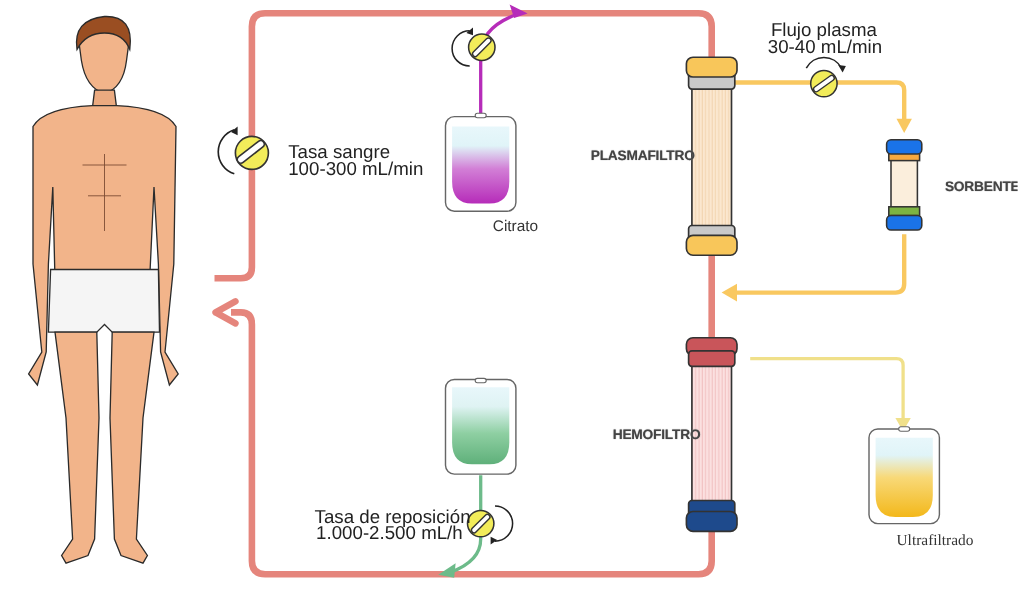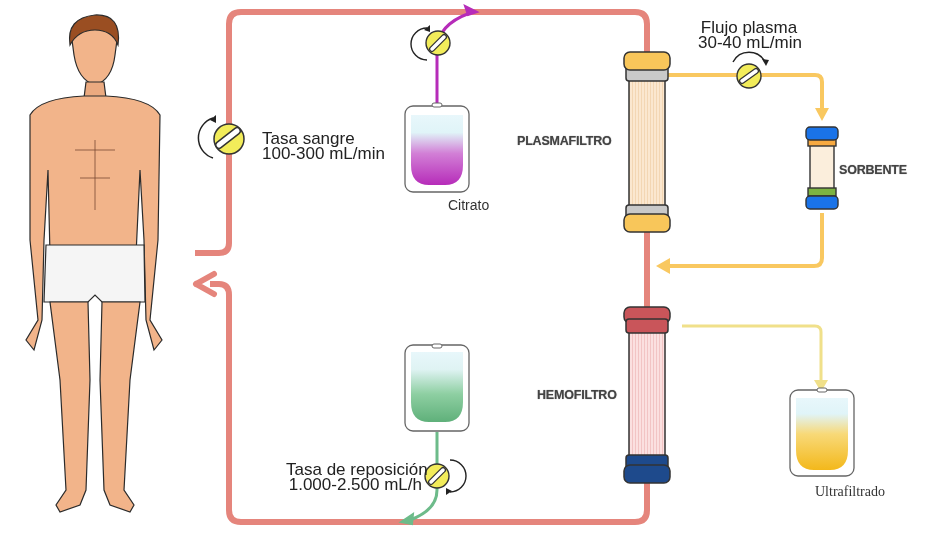--- a/index.html
+++ b/index.html
@@ -2,21 +2,21 @@
 <html><head>
 <meta charset="utf-8">
 <style>
   html, body { margin: 0; padding: 0; background: #ffffff; }
   body { width: 925px; height: 535px; position: relative; overflow: hidden;
          font-family: "Liberation Sans", sans-serif; }
   #stage { position: absolute; left: 0; top: 0; width: 925px; height: 535px; }
   .lbl { position: absolute; color: #222; font-size: 17px; line-height: 15px; white-space: nowrap; }
   .lbl b { font-weight: 400; }
   .comp { position: absolute; color: #444; font-weight: 700; font-size: 12.5px; letter-spacing: -0.2px;
-          text-shadow: 0 0 1px #888; white-space: nowrap; }
+          text-shadow: 0 0 1px #888; white-space: nowrap; margin-left: 20px; }
   .bag-lbl { position: absolute; color: #333; font-size: 14px; white-space: nowrap; margin-left: 37px; }
 </style>
 </head>
 <body>
 
 <svg id="stage" width="925" height="535" viewBox="0 0 925 535">
   <defs>
     <linearGradient id="gCit" x1="0" y1="0" x2="0" y2="1">
       <stop offset="0" stop-color="#e8f7fb"></stop>
       <stop offset="0.25" stop-color="#e0f4f8"></stop>
@@ -156,21 +156,21 @@
 <div class="lbl" style="left:262px;top:131px;">
   <div>Tasa sangre</div>
   <div><b>100-300</b> <span>mL/min</span></div>
 </div>
 
 <div class="lbl" style="left:698px;top:20px;text-align:center;width:102px;">
   <div>Flujo plasma</div>
   <div><b>30-40</b> <span>mL/min</span></div>
 </div>
 
-<div class="lbl" style="left:286px;top:462px;text-align:right;width:136px;">
+<div class="lbl" style="left:286px;top:462px;text-align:center;width:136px;">
   <div>Tasa de reposición</div>
   <div><b>1.000-2.500</b> <span>mL/h</span></div>
 </div>
 
 <div class="comp" style="left:517px;top:134px;">PLASMAFILTRO</div>
 <div class="comp" style="left:839px;top:163px;">SORBENTE</div>
 <div class="comp" style="left:537px;top:388px;">HEMOFILTRO</div>
 
 <div class="bag-lbl" style="left:411px;top:197px;">Citrato</div>
 <div class="bag-lbl" style="left:778px;top:484px;font-family:Liberation Serif, serif;">Ultrafiltrado</div>

